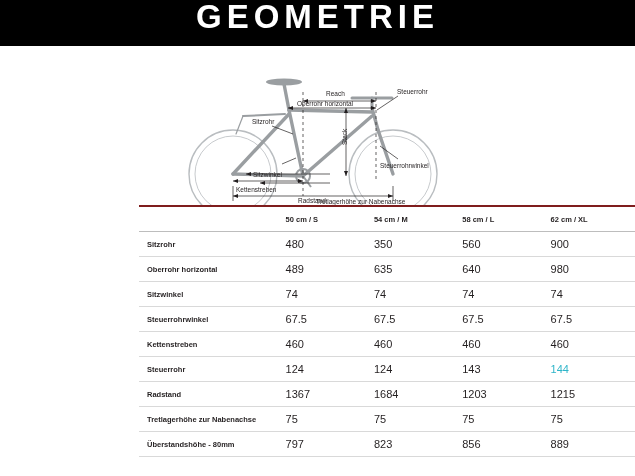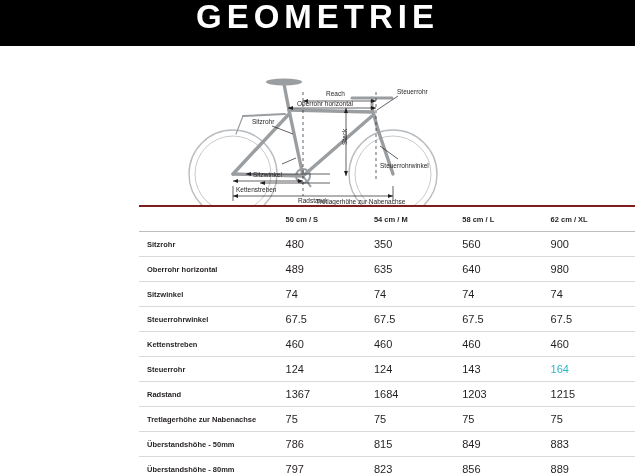--- a/index.html
+++ b/index.html
@@ -267,44 +267,37 @@
             <td class="value">460</td>
             <td class="value">460</td>
             <td class="value">460</td>
             <td class="value">460</td>
           </tr>
           <tr>
             <td class="row-label">Steuerrohr</td>
             <td class="value">124</td>
             <td class="value">124</td>
             <td class="value">143</td>
-            <td class="value highlight">164</td>
+            <td class="value highlight">144</td>
           </tr>
           <tr>
             <td class="row-label">Radstand</td>
             <td class="value">1367</td>
             <td class="value">1684</td>
             <td class="value">1203</td>
             <td class="value">1215</td>
           </tr>
           <tr>
             <td class="row-label">Tretlagerhöhe zur Nabenachse</td>
             <td class="value">75</td>
             <td class="value">75</td>
             <td class="value">75</td>
             <td class="value">75</td>
           </tr>
           <tr>
-            <td class="row-label">Überstandshöhe - 50mm</td>
-            <td class="value">786</td>
-            <td class="value">815</td>
-            <td class="value">849</td>
-            <td class="value">883</td>
-          </tr>
-          <tr>
             <td class="row-label">Überstandshöhe - 80mm</td>
             <td class="value">797</td>
             <td class="value">823</td>
             <td class="value">856</td>
             <td class="value">889</td>
           </tr>
         </tbody>
     </table>
   </div>
 

